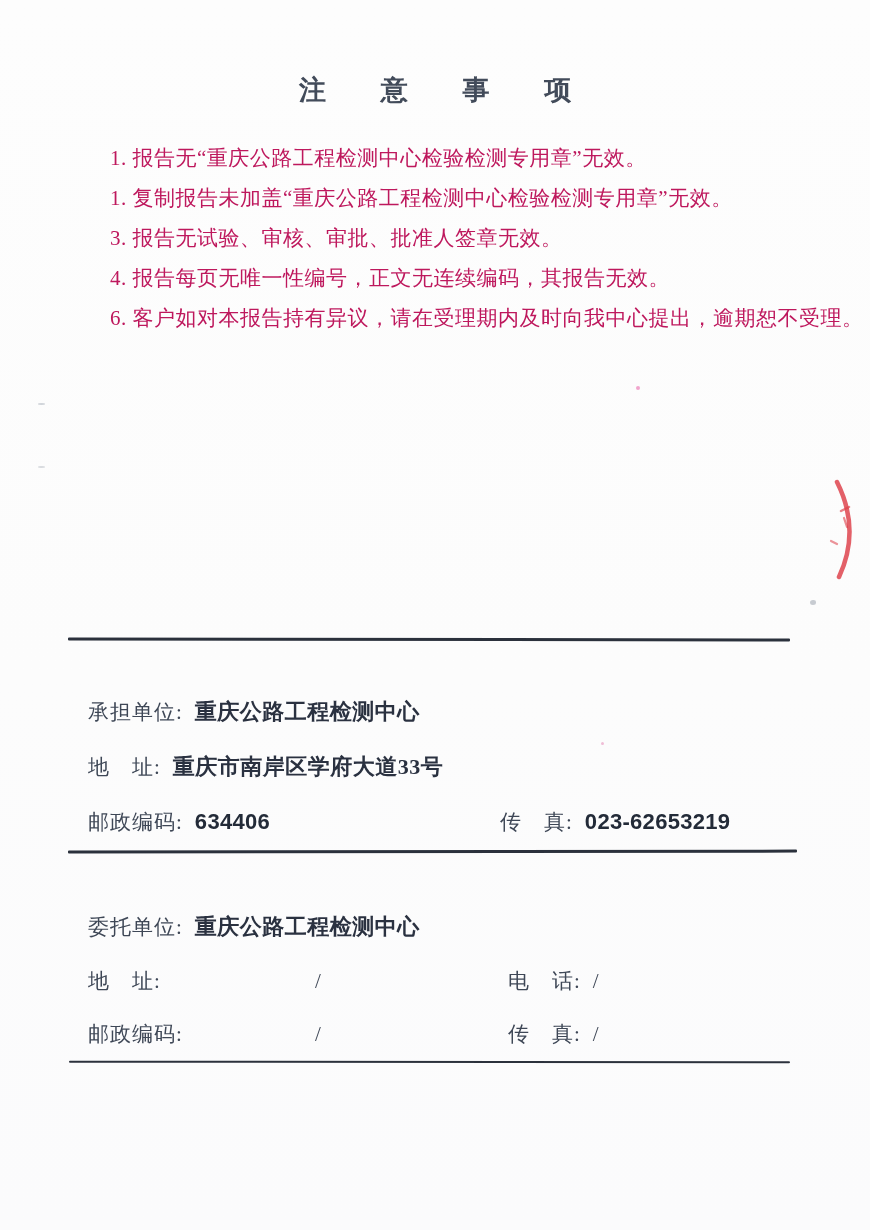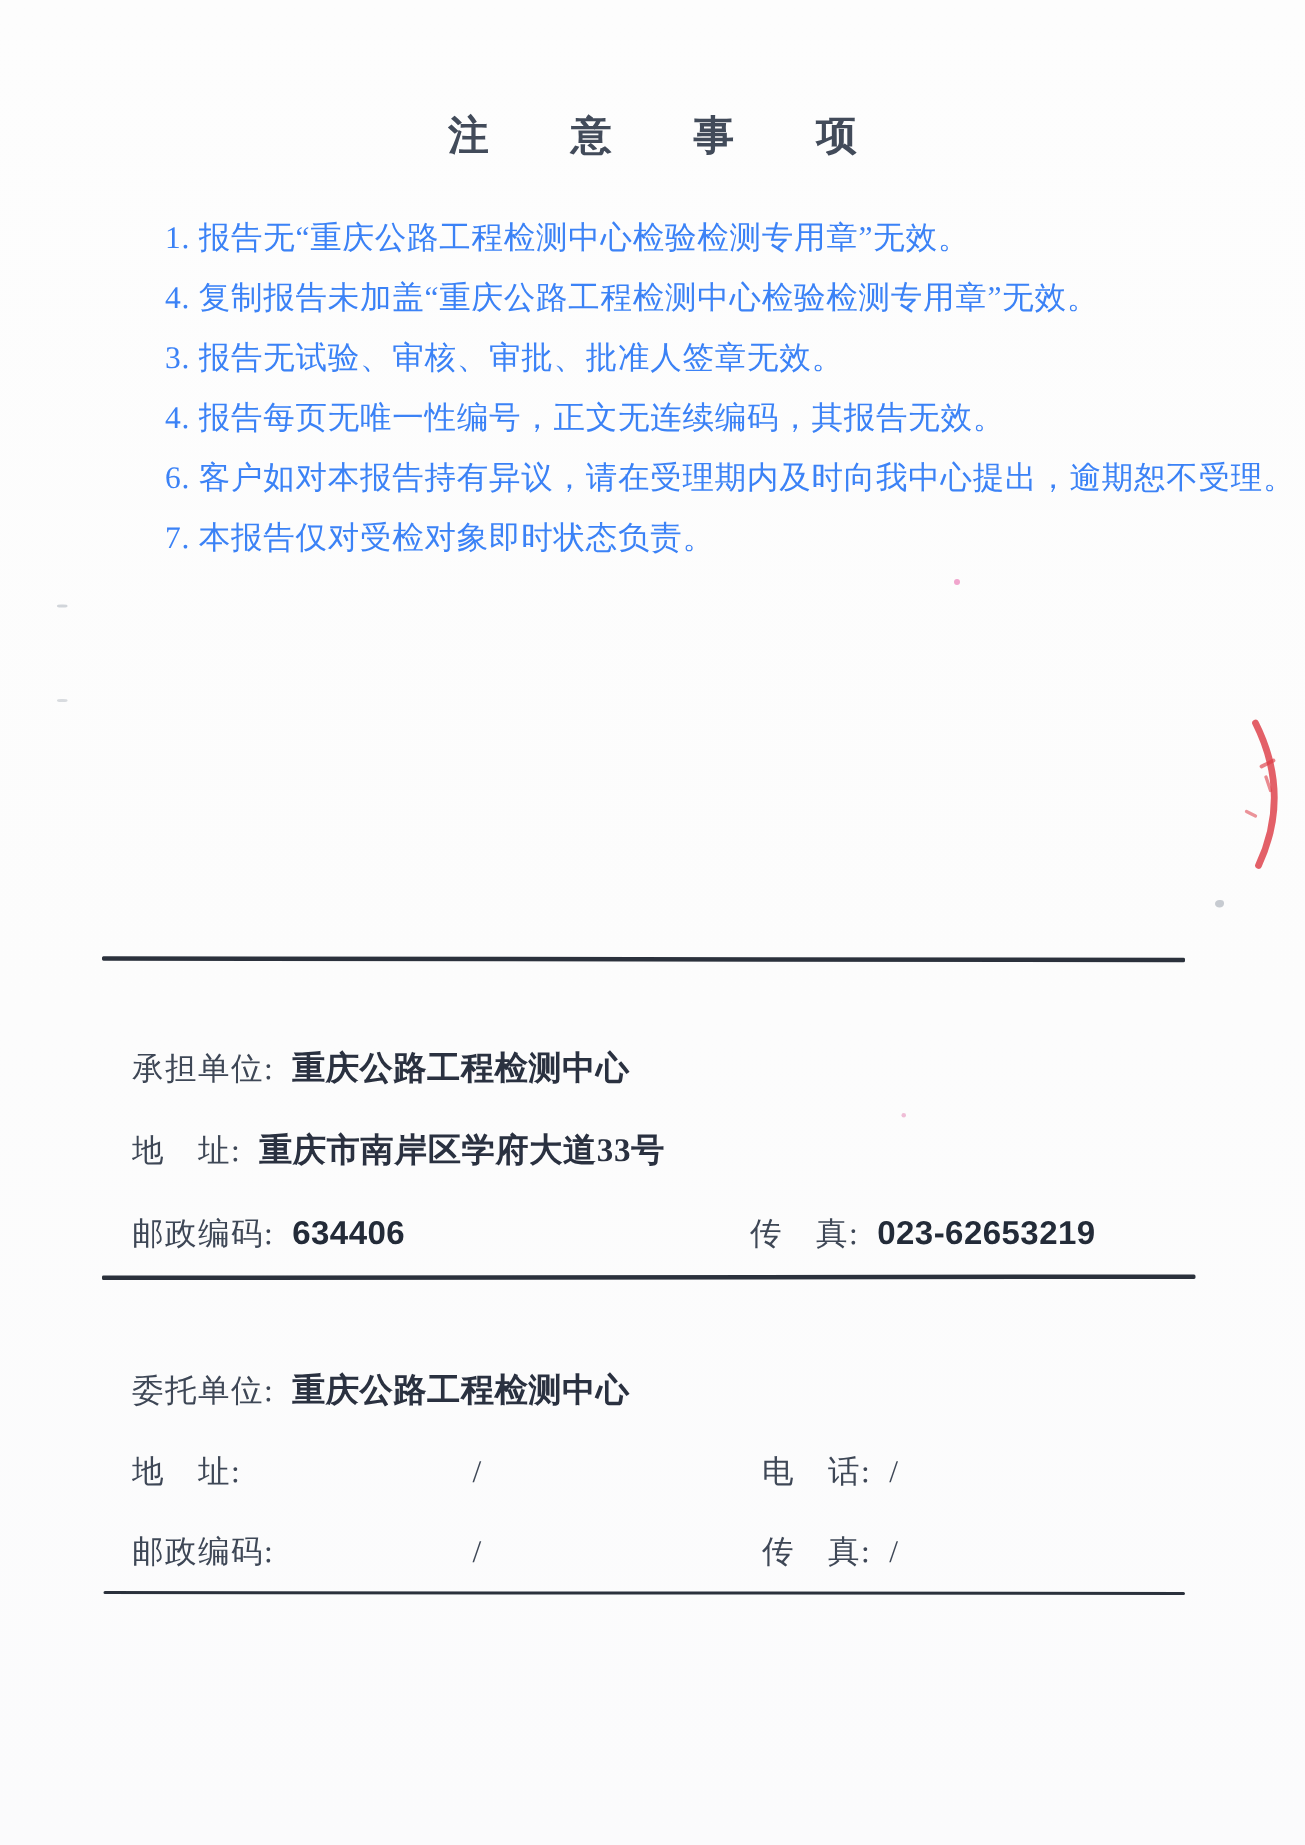--- a/index.html
+++ b/index.html
@@ -12,21 +12,21 @@
   .page{position:absolute;inset:0;}
   
   .title{
     position:absolute;top:72px;left:0;width:100%;margin:0;
     text-align:center;font-size:27px;font-weight:600;line-height:36px;
     letter-spacing:24px;text-indent:24px;color:#424b5a;white-space:nowrap;
   }
   
   .notes{
     position:absolute;left:110px;top:138px;margin:0;padding:0;
-    list-style:none;font-size:21px;color:#3b82f6;
+    list-style:none;font-size:21px;color:#be185d;
   }
   .notes li{height:40px;line-height:40px;white-space:nowrap;letter-spacing:0.5px;}
   
   .rule{position:absolute;background:#2b313c;border-radius:1px;}
   .rule-1{left:68px;top:638px;width:722px;height:3px;transform:rotate(0.08deg);}
   .rule-2{left:68px;top:850px;width:729px;height:3px;transform:rotate(-0.06deg);}
   .rule-3{left:69px;top:1061px;width:721px;height:2px;transform:rotate(0.05deg);}
   
   .row{
     position:absolute;left:88px;width:730px;height:28px;line-height:28px;
@@ -55,25 +55,24 @@
 </style>
 </head>
 <body>
 
 <div class="page">
 
   <h1 class="title">注 意 事 项</h1>
 
   <ol class="notes">
     <li>1. 报告无“重庆公路工程检测中心检验检测专用章”无效。</li>
-    <li>4. 复制报告未加盖“重庆公路工程检测中心检验检测专用章”无效。</li>
+    <li>1. 复制报告未加盖“重庆公路工程检测中心检验检测专用章”无效。</li>
     <li>3. 报告无试验、审核、审批、批准人签章无效。</li>
     <li>4. 报告每页无唯一性编号，正文无连续编码，其报告无效。</li>
     <li>6. 客户如对本报告持有异议，请在受理期内及时向我中心提出，逾期恕不受理。</li>
-    <li>7. 本报告仅对受检对象即时状态负责。</li>
   </ol>
 
   <svg class="stamp" width="60" height="130" viewBox="0 0 60 130" xmlns="http://www.w3.org/2000/svg">
     <path d="M 27 24 Q 51 72 29 119" stroke="#dd3d47" stroke-width="4.5" fill="none" opacity="0.82" stroke-linecap="round"></path>
     <path d="M 31 53 l 8 -4" stroke="#dd3d47" stroke-width="2.5" fill="none" opacity="0.65" stroke-linecap="round"></path>
     <path d="M 34 60 l 3 9" stroke="#dd3d47" stroke-width="2.2" fill="none" opacity="0.6" stroke-linecap="round"></path>
     <path d="M 21 83 l 6 3" stroke="#dd3d47" stroke-width="2.2" fill="none" opacity="0.55" stroke-linecap="round"></path>
   </svg>
 
   <div class="rule rule-1"></div>

